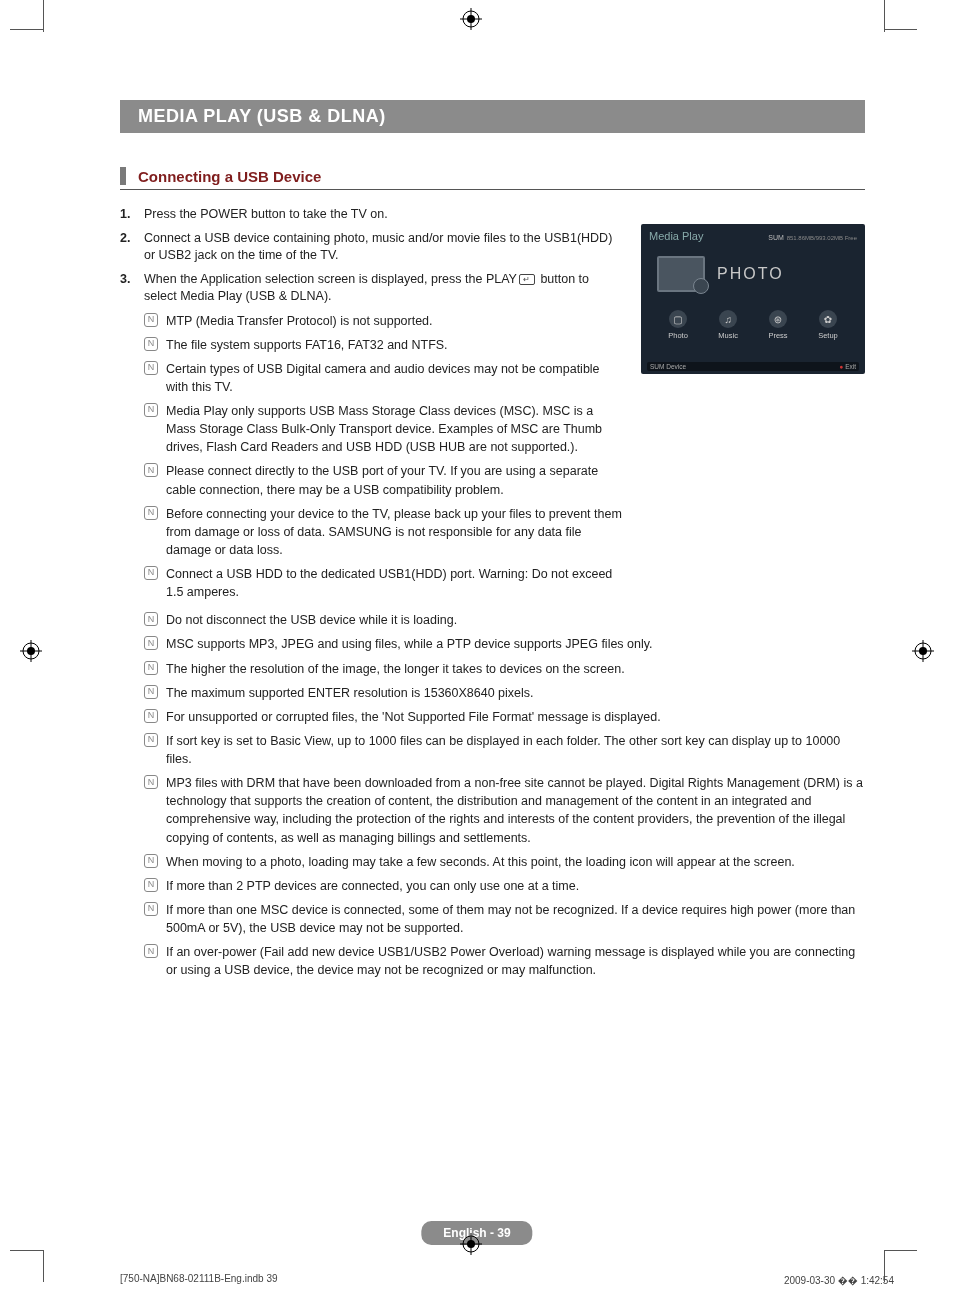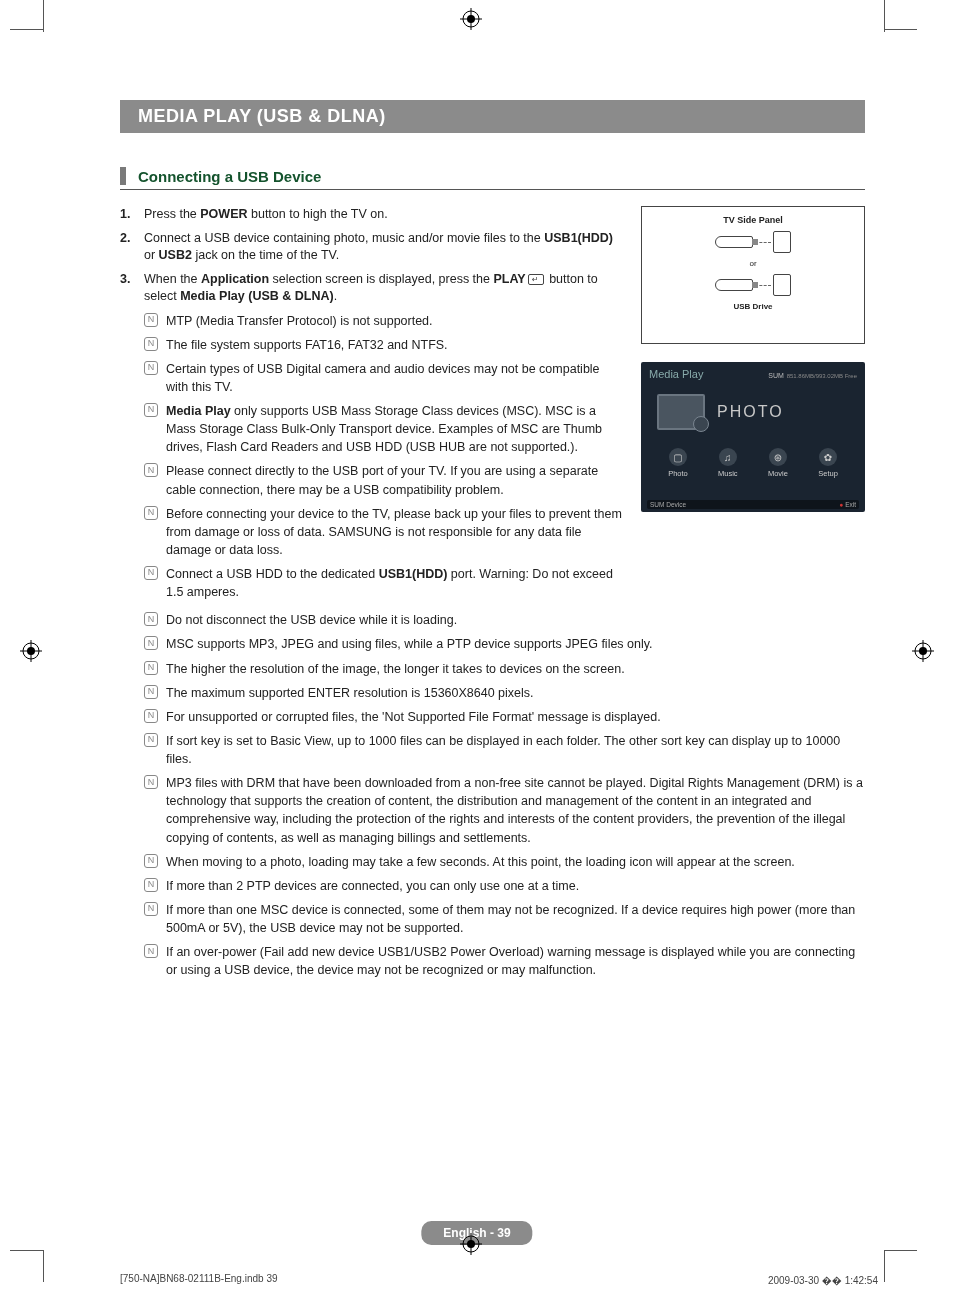--- a/index.html
+++ b/index.html
@@ -65,21 +65,21 @@
   }
   .section-mark {
     width: 6px;
     height: 18px;
     background: #7a7a7a;
     margin-right: 12px;
   }
   .section-title {
     font-weight: bold;
     font-size: 15px;
-    color: #14532d;
+    color: #7f1d1d;
   }
   .body {
     display: flex;
     margin-top: 16px;
     gap: 18px;
   }
   .text-col { flex: 1; }
   .side-col { width: 224px; flex-shrink: 0; }
   ol.steps { list-style: none; padding: 0; }
   ol.steps > li {
@@ -276,27 +276,27 @@
     color: #fff;
     font-weight: bold;
     font-size: 12px;
     padding: 5px 22px;
     border-radius: 10px;
   }
   .doc-footer {
     position: absolute;
     bottom: 28px;
     left: 120px;
-    right: 76px;
+    right: 60px;
     display: flex;
     justify-content: space-between;
     font-size: 10px;
     color: #444;
   }
-  b { font-weight: bold; }
+  b { font-weight: normal; }
 </style>
 </head>
 <body>
 
 <div class="crop-tl-v"></div>
 <div class="crop-tl-h"></div>
 <div class="crop-tr-v"></div>
 <div class="crop-tr-h"></div>
 <div class="crop-bl-v"></div>
 <div class="crop-bl-h"></div>
@@ -330,21 +330,21 @@
     <div class="section-mark"></div>
     <div class="section-title">Connecting a USB Device</div>
   </div>
 
   <div class="body">
     <div class="text-col">
       <ol class="steps">
         <li>
           <span class="num">1.</span>
           <span class="note-text">
-            <span>Press the </span><b>POWER</b><span> button to high the TV on.</span>
+            <span>Press the </span><b>POWER</b><span> button to take the TV on.</span>
           </span>
         </li>
         <li>
           <span class="num">2.</span>
           <span class="note-text">
             <span>Connect a USB device containing photo, music and/or movie files to the </span><b>USB1(HDD)</b><span> or </span><b>USB2</b><span> jack on the time of the TV.</span>
           </span>
         </li>
         <li>
           <span class="num">3.</span>
@@ -379,35 +379,20 @@
             <span class="note-text">Before connecting your device to the TV, please back up your files to prevent them from damage or loss of data. SAMSUNG is not responsible for any data file damage or data loss.</span>
           </li>
         <li>
             <span class="note-icon">N</span>
             <span class="note-text"><span>Connect a USB HDD to the dedicated </span><b>USB1(HDD)</b><span> port. Warning: Do not exceed 1.5 amperes.</span></span>
           </li>
       </ul>
     </div>
 
     <div class="side-col">
-      <div class="diagram-box">
-        <div class="panel-label">TV Side Panel</div>
-        <div class="usb-row">
-            <div class="usb-plug"></div>
-            <div style="width:16px;border-top:1px dashed #666;"></div>
-            <div class="usb-port"></div>
-          </div>
-        <div class="or-label">or</div>
-        <div class="usb-row">
-            <div class="usb-plug"></div>
-            <div style="width:16px;border-top:1px dashed #666;"></div>
-            <div class="usb-port"></div>
-          </div>
-        <div class="drive-label">USB Drive</div>
-      </div>
 
       <div class="screen-box">
         <div class="sb-header">
           <span class="sb-title">Media Play</span>
           <span><span class="sb-sum">SUM</span> <span class="sb-free">851.86MB/993.02MB Free</span></span>
         </div>
         <div class="sb-main">
           <div class="thumb"></div>
           <div class="photo-label">PHOTO</div>
         </div>
@@ -415,21 +400,21 @@
           <div class="sb-item">
               <div class="sb-icon">▢</div>
               <span>Photo</span>
             </div>
           <div class="sb-item">
               <div class="sb-icon">♫</div>
               <span>Music</span>
             </div>
           <div class="sb-item">
               <div class="sb-icon">⊛</div>
-              <span>Movie</span>
+              <span>Press</span>
             </div>
           <div class="sb-item">
               <div class="sb-icon">✿</div>
               <span>Setup</span>
             </div>
         </div>
         <div class="sb-footer">
           <span>SUM    Device</span>
           <span><span style="color:#c33;">●</span> <span>Exit</span></span>
         </div>

